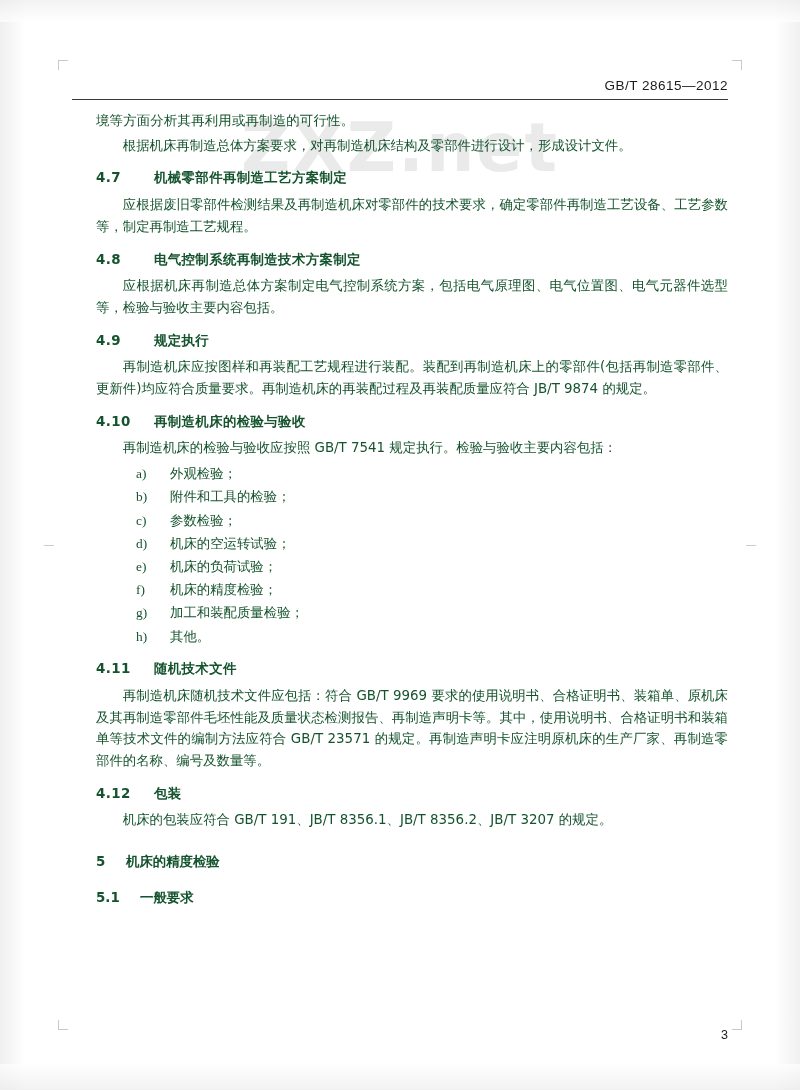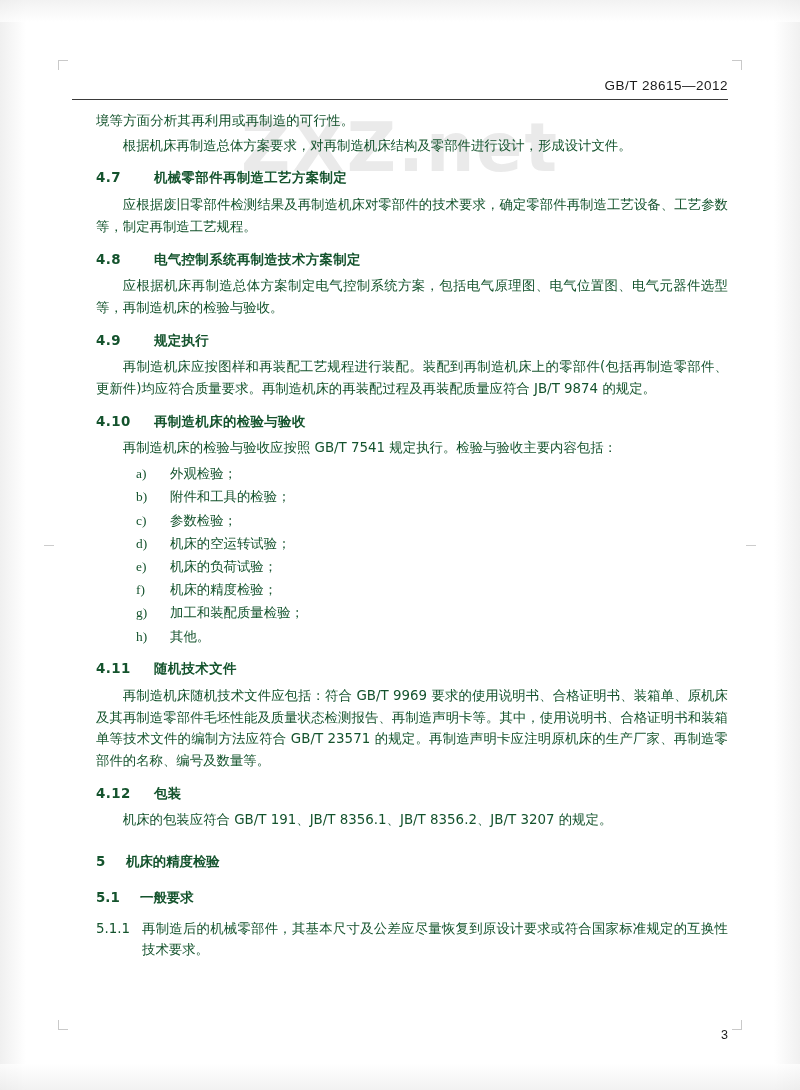--- a/index.html
+++ b/index.html
@@ -222,21 +222,21 @@
     <div class="clause">
       <span class="num">4.7</span>
       <span class="title">机械零部件再制造工艺方案制定</span>
     </div>
     <p class="body-para indent">应根据废旧零部件检测结果及再制造机床对零部件的技术要求，确定零部件再制造工艺设备、工艺参数等，制定再制造工艺规程。</p>
 
     <div class="clause">
       <span class="num">4.8</span>
       <span class="title">电气控制系统再制造技术方案制定</span>
     </div>
-    <p class="body-para indent">应根据机床再制造总体方案制定电气控制系统方案，包括电气原理图、电气位置图、电气元器件选型等，再制造机床的检验与验收。</p>
+    <p class="body-para indent">应根据机床再制造总体方案制定电气控制系统方案，包括电气原理图、电气位置图、电气元器件选型等，检验与验收主要内容包括。</p>
 
     <div class="clause">
       <span class="num">4.9</span>
       <span class="title">规定执行</span>
     </div>
     <p class="body-para indent">再制造机床应按图样和再装配工艺规程进行装配。装配到再制造机床上的零部件(包括再制造零部件、更新件)均应符合质量要求。再制造机床的再装配过程及再装配质量应符合 JB/T 9874 的规定。</p>
 
     <div class="clause">
       <span class="num">4.10</span>
       <span class="title">再制造机床的检验与验收</span>
@@ -292,22 +292,18 @@
     <div class="section">
       <span class="num">5</span>
       <span class="title">机床的精度检验</span>
     </div>
 
     <div class="sub">
       <span class="num">5.1</span>
       <span class="title">一般要求</span>
     </div>
 
-    <div class="numbered">
-      <span class="num">5.1.1</span>
-      <span class="txt">再制造后的机械零部件，其基本尺寸及公差应尽量恢复到原设计要求或符合国家标准规定的互换性技术要求。</span>
-    </div>
 
 
   </div>
 
   <div class="pagenum">3</div>
 </div>
 
 </body></html>

